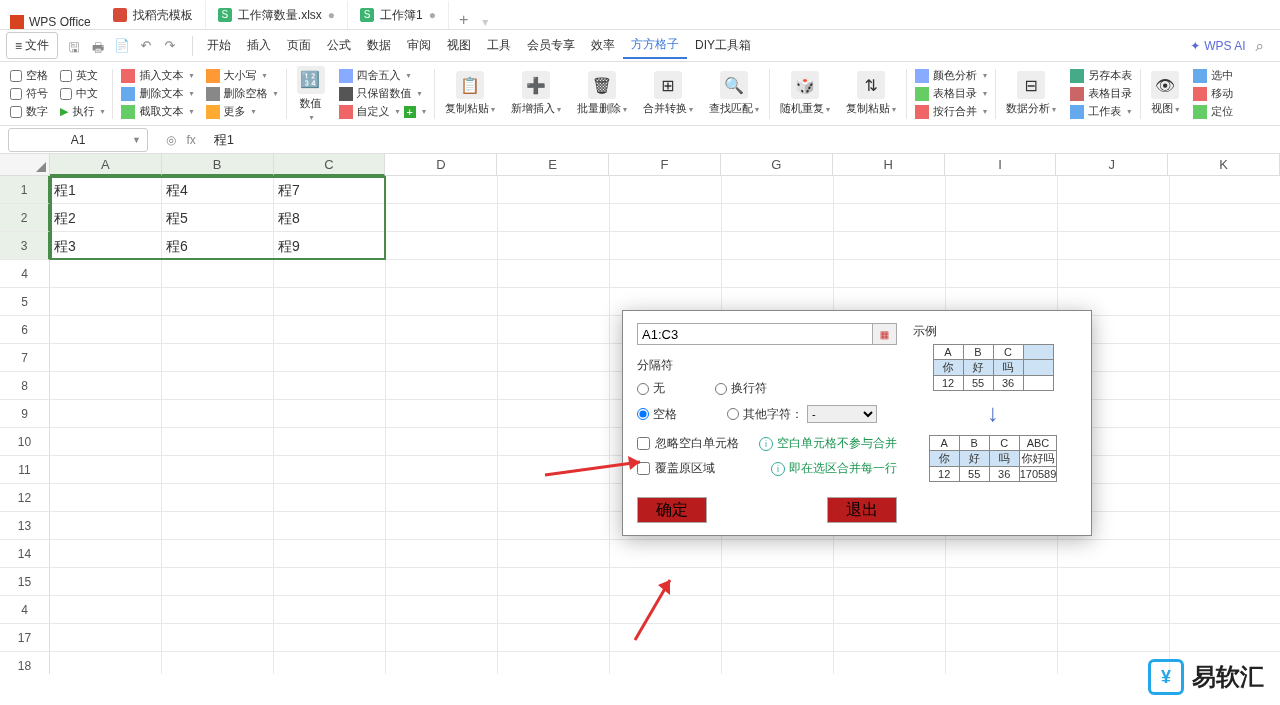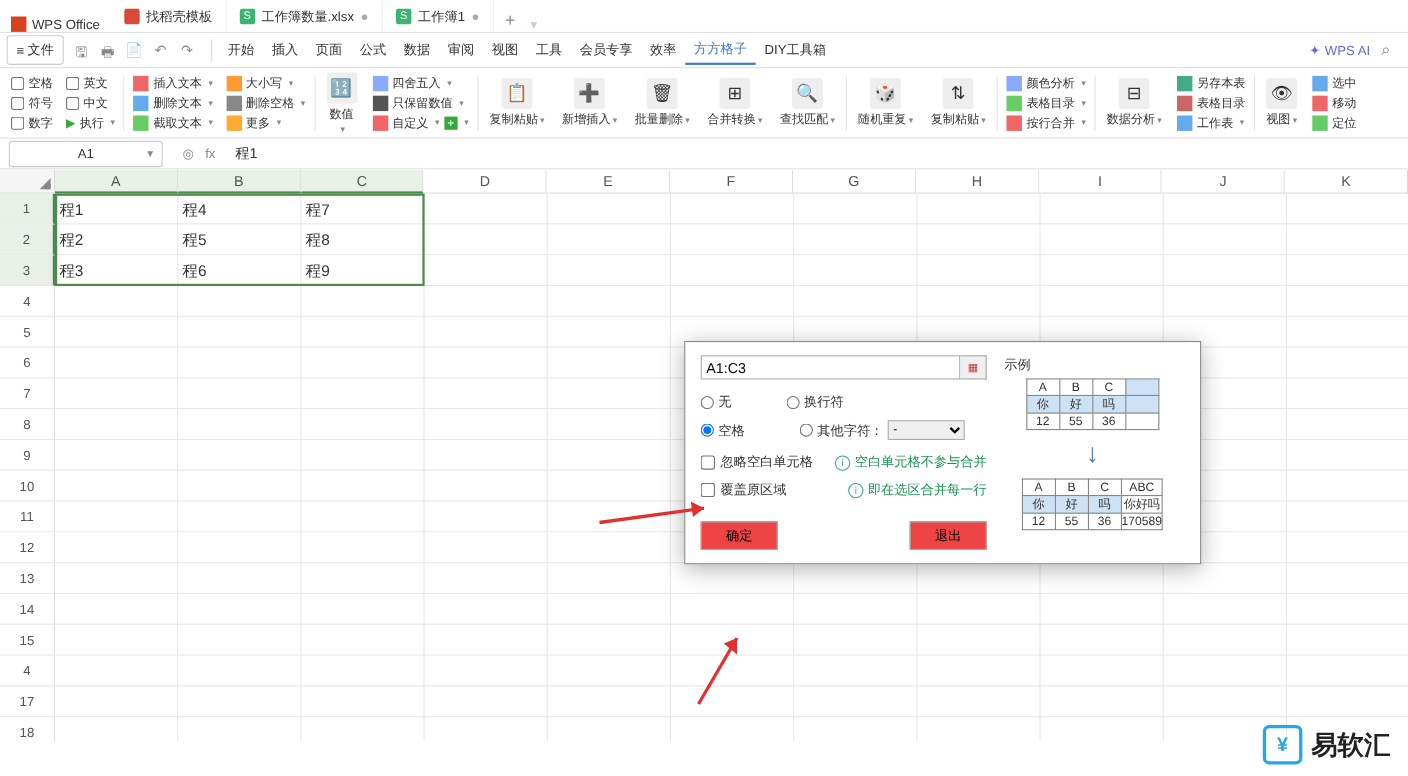--- a/index.html
+++ b/index.html
@@ -76,21 +76,21 @@
 .range-input input { flex: 1; height: 22px; border: 1px solid #aaa; padding: 0 4px; font-size: 13px; }
 .range-btn { width: 24px; height: 22px; border: 1px solid #aaa; border-left: none; background: #f0f0f0; display:flex;align-items:center;justify-content:center; font-size:10px; color:#c33; }
 .radio-row { display: flex; gap: 50px; margin-bottom: 8px; }
 .radio-row label { display: flex; align-items: center; gap: 4px; }
 .radio-row input { width: 12px; height: 12px; }
 .custom-sep { width: 70px; height: 18px; border: 1px solid #aaa; font-size: 11px; }
 .check-row { display: flex; align-items: center; margin: 8px 0; gap: 17px; }
 .check-row .hint { color: #1a9550; margin-left: auto; display: flex; align-items: center; gap: 4px; }
 .info-icon { width: 14px; height: 14px; border: 1px solid #3a9; border-radius: 50%; color: #3a9; font-size: 9px; text-align: center; line-height: 12px; }
 .dlg-buttons { display: flex; justify-content: space-between; margin-top: 20px; }
-.dlg-btn { width: 70px; height: 26px; border: 1px solid #aaa; background: #ef4444; font-size: 12px; cursor: pointer; }
+.dlg-btn { width: 70px; height: 26px; border: 1px solid #aaa; background: #b91c1c; font-size: 16px; cursor: pointer; }
 .example-table { border-collapse: collapse; margin: 4px auto; }
 .example-table td { border: 1px solid #888; width: 30px; height: 15px; text-align: center; font-size: 11px; }
 .example-table td.sel { background: #cde3f5; }
 .example-arrow { text-align: center; color: #4a72c4; font-size: 24px; margin: 8px 0; }
 
 
 .red-arrow { position: absolute; pointer-events: none; }
 .arrow-line { stroke: #e03030; stroke-width: 3; fill: none; }
 .arrow-head { fill: #e03030; }
 
@@ -628,20 +628,21 @@
 <div class="dialog" style="left:622px;top:310px;width:470px">
   <div class="dialog-body">
     <div class="dlg-left">
       <div class="fieldset">
         <div class="range-input">
           <input type="text" value="A1:C3" style="">
           <div class="range-btn">▦</div>
         </div>
       </div>
       <div class="fieldset">
+        <div class="fieldset-label">分隔符</div>
         <div class="radio-row">
           <label>
               <input type="radio" name="sep" style="">
               <span>无</span>
             </label>
           <label>
               <input type="radio" name="sep" style="">
               <span>换行符</span>
             </label>
         </div>

